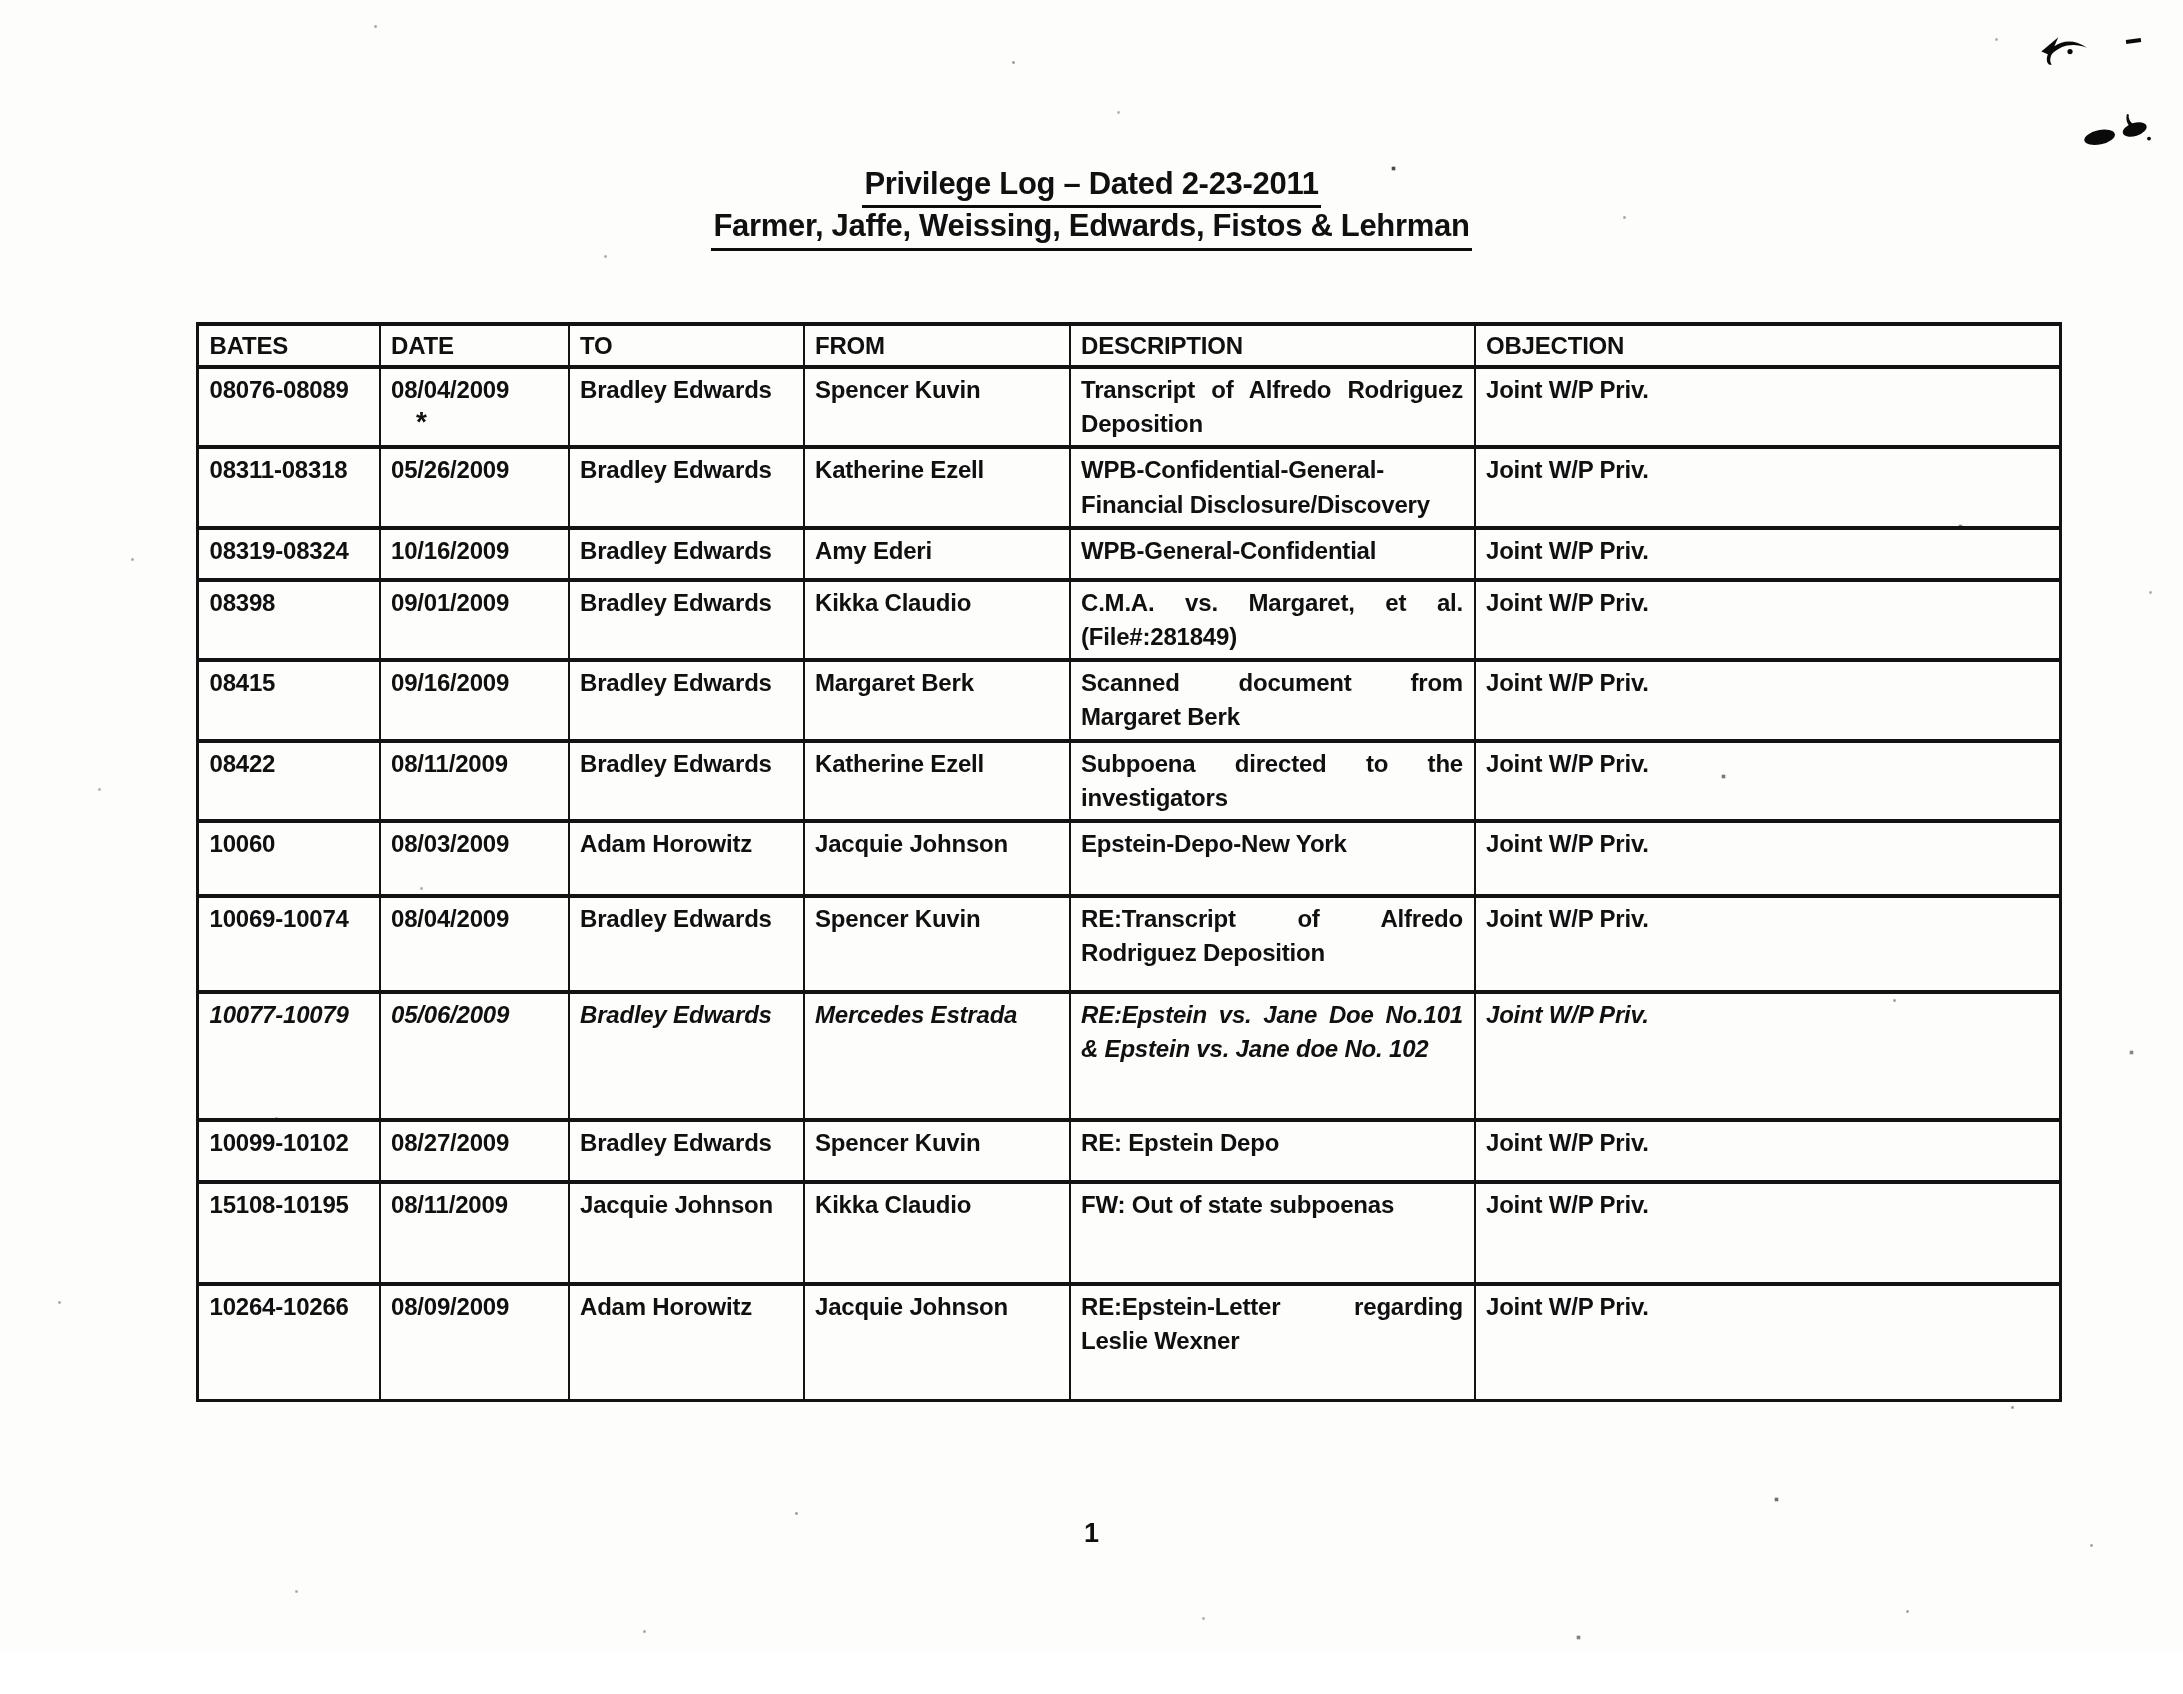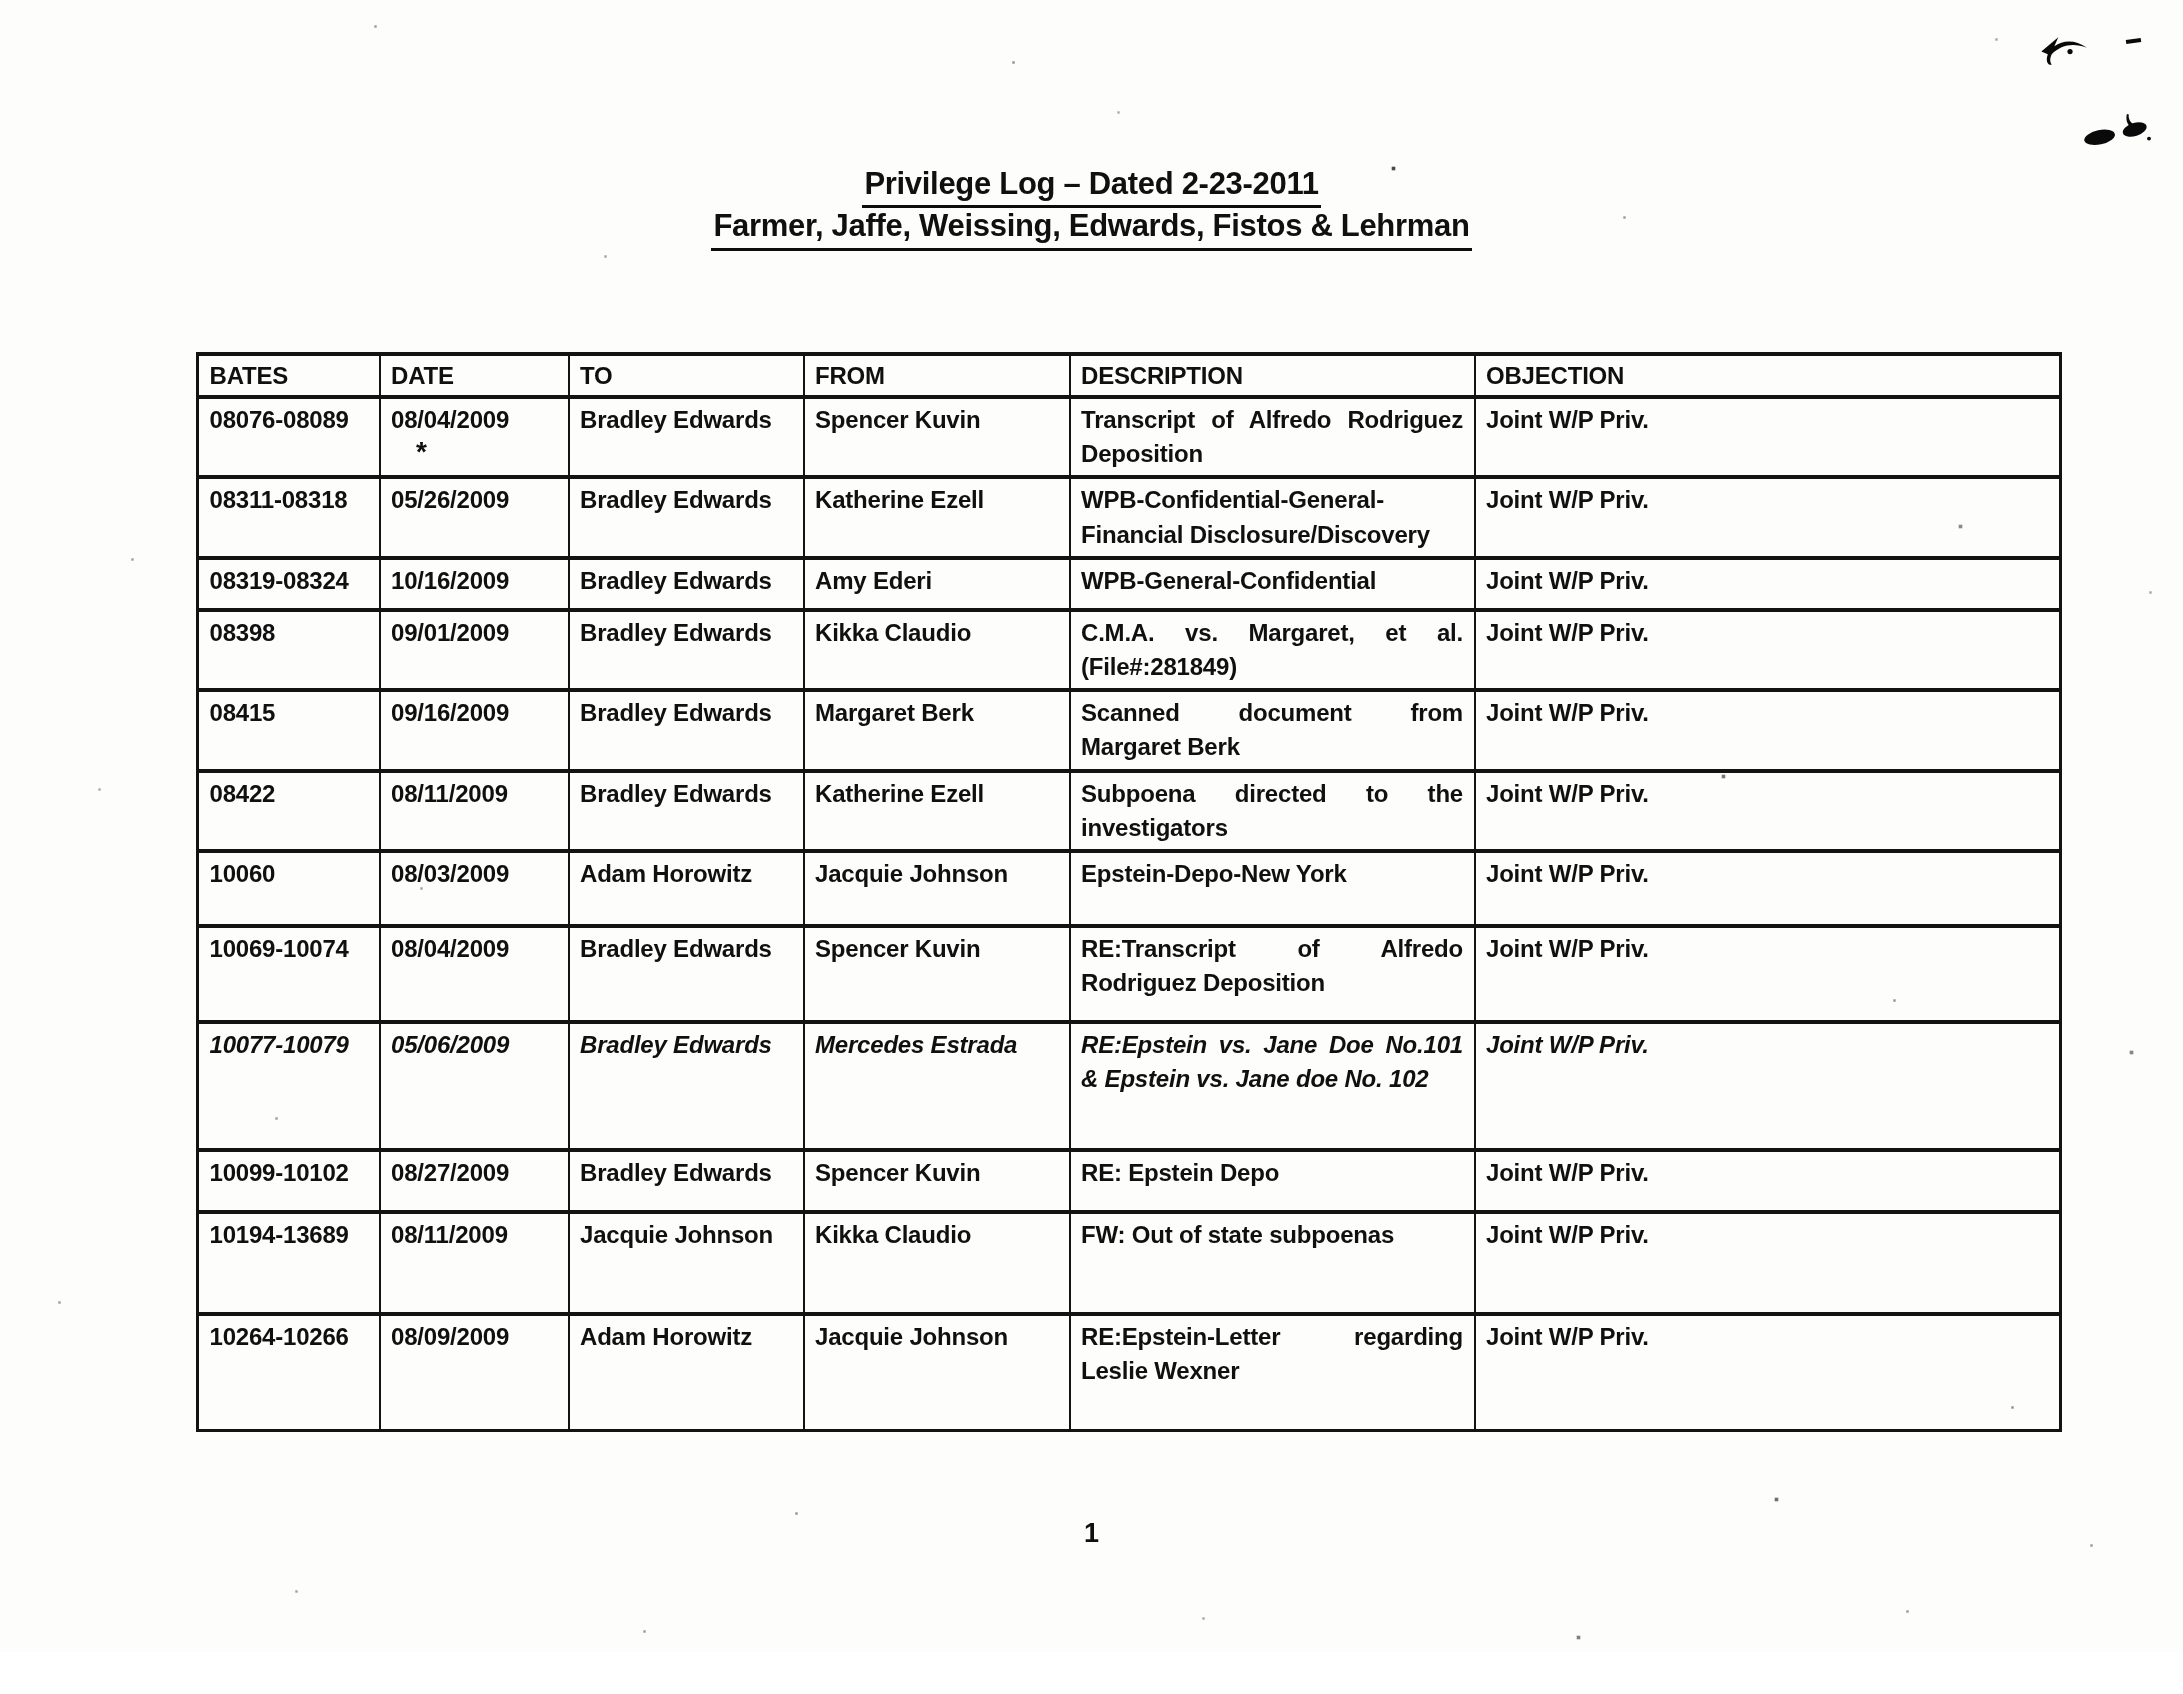--- a/index.html
+++ b/index.html
@@ -20,21 +20,21 @@
   }
   .title-line {
     display:inline-block;
     font-size:31px; font-weight:700; letter-spacing:-0.3px;
     border-bottom:3.3px solid #0d0d0d;
     padding:0 2.6px 3.3px 2.6px;
   }
   .title-block .row2 { display:block; }
 
   
-  .log-table-wrap { position:absolute; left:168px; top:352px;padding-left:28px; }
+  .log-table-wrap { position:absolute; left:168px; top:322px;padding-left:28px; }
   table.log {
     border-collapse:collapse; table-layout:fixed;
     width:1863px;
     background:transparent;
   }
   table.log { border:3.3px solid #131313; }
   table.log th, table.log td {
     border-left:2px solid #131313;
     border-right:2px solid #131313;
     border-top:4px solid #131313;
@@ -208,21 +208,21 @@
     </tr>
           <tr style="height: 62px;">
       <td class="cell-bates"><span>10099-10102</span></td>
       <td><span>08/27/2009</span><span class="date-note"></span></td>
       <td><span>Bradley Edwards</span></td>
       <td><span>Spencer Kuvin</span></td>
       <td class="cell-desc"><span>RE: Epstein Depo</span></td>
       <td><span>Joint W/P Priv.</span></td>
     </tr>
           <tr style="height: 102px;">
-      <td class="cell-bates"><span>10194-13689</span></td>
+      <td class="cell-bates"><span>15108-10195</span></td>
       <td><span>08/11/2009</span><span class="date-note"></span></td>
       <td><span>Jacquie Johnson</span></td>
       <td><span>Kikka Claudio</span></td>
       <td class="cell-desc"><span>FW: Out of state subpoenas</span></td>
       <td><span>Joint W/P Priv.</span></td>
     </tr>
           <tr style="height: 117px;">
       <td class="cell-bates"><span>10264-10266</span></td>
       <td><span>08/09/2009</span><span class="date-note"></span></td>
       <td><span>Adam Horowitz</span></td>

